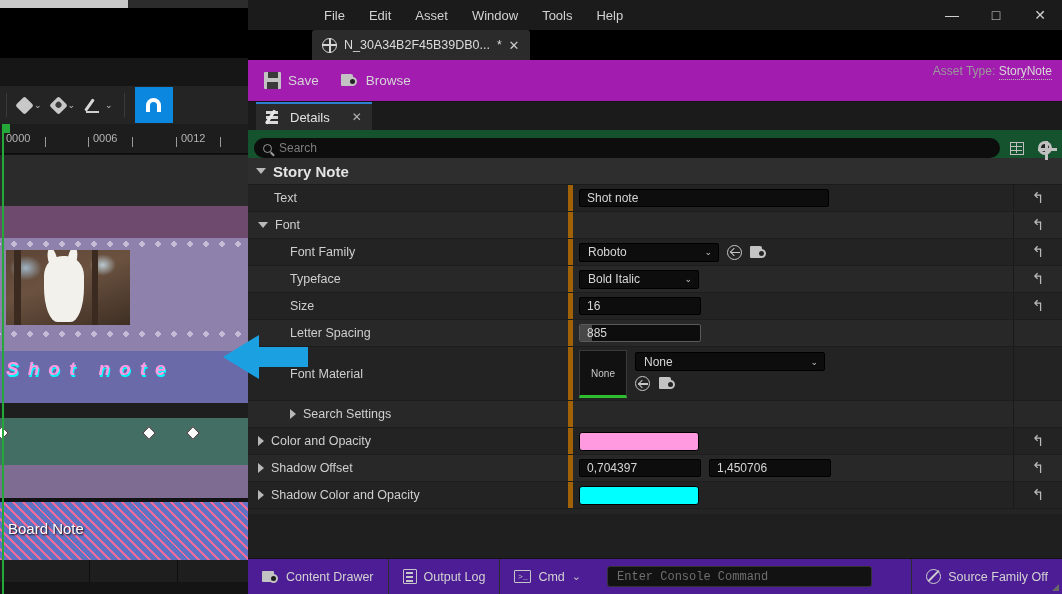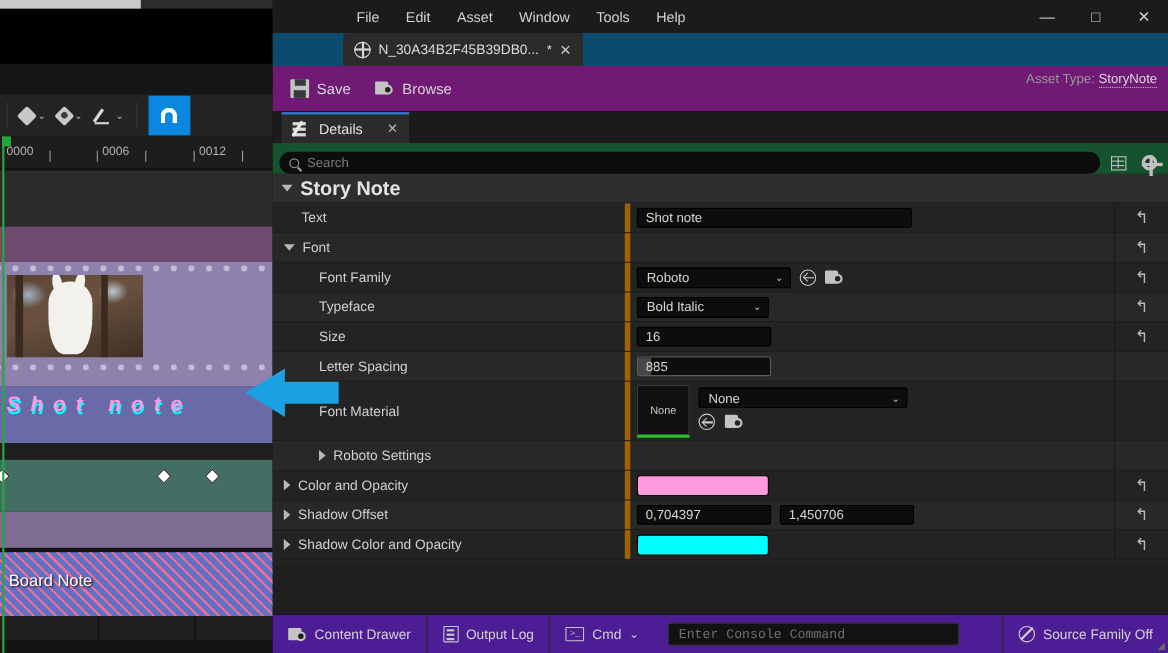--- a/index.html
+++ b/index.html
@@ -91,33 +91,33 @@
              font-weight: bold; color: #cfcfcf; font-style: italic; }
   .menu { display: flex; margin-left: 64px; }
   .menu-item { padding: 4px 12px; font-size: 13px; color: #d2d2d2; }
   .win-btns { position: absolute; right: 0; top: 0; display: flex; }
   .win-btn { width: 44px; height: 30px; display: flex; align-items: center; justify-content: center;
              color: #cfcfcf; font-size: 14px; }
   .asset-type { position: absolute; right: 10px; top: 34px; font-size: 12px; color: #9a9a9a; }
   .asset-type b { color: #d8d8d8; font-weight: normal;
                   border-bottom: 1px dotted #b8b8b8; padding-bottom: 1px; }
 
-  .tab-row { position: relative; height: 30px; background: #0c4a6e; }
+  .tab-row { position: relative; height: 30px; background: #000000; }
   .asset-tab { position: absolute; left: 64px; top: 0; height: 30px; background: #2b2b2b;
                display: flex; align-items: center; padding: 0 10px; gap: 7px; border-radius: 3px 3px 0 0; }
   .tab-globe { width: 15px; height: 15px; border-radius: 50%; border: 1.6px solid #d6d6d6; position: relative; }
   .tab-globe::before { content:""; position:absolute; left:5.5px; top:-1px; width:2px; height:15px;
                        background:#d6d6d6; }
   .tab-globe::after { content:""; position:absolute; left:-1px; top:5.5px; width:15px; height:2px;
                       background:#d6d6d6; }
   .tab-name { font-size: 12.5px; color: #dcdcdc; }
   .tab-star { font-size: 12px; color: #dcdcdc; }
   .tab-x { font-size: 13px; color: #cacaca; }
 
-  .toolbar2 { height: 42px; background: #701a75; display: flex; align-items: center; padding-left: 16px;
+  .toolbar2 { height: 42px; background: #a21caf; display: flex; align-items: center; padding-left: 16px;
               gap: 22px; border-bottom: 1px solid #141414; }
   .tb2-item { display: flex; align-items: center; gap: 7px; font-size: 13.5px; color: #d5d5d5; }
   .save-ico { width: 17px; height: 17px; background: #c3c3c3; position: relative; border-radius: 1px; }
   .save-ico::before { content:""; position:absolute; left:3.5px; top:0; width:10px; height:6px; background:#3a3a3a; }
   .save-ico::after { content:""; position:absolute; left:3px; bottom:0; width:11px; height:7px; background:#3a3a3a; }
   .browse-ico { width: 18px; height: 15px; position: relative; }
   .browse-ico i { position:absolute; left:0; top:1px; width:12px; height:12px; background:#c3c3c3;
                   border-radius: 1px 2px 2px 1px; }
   .browse-ico u { position:absolute; left:7px; top:4px; width:9px; height:9px; border:2px solid #c3c3c3;
                   border-radius:50%; background:#242424; }
@@ -148,21 +148,21 @@
   .grid-ico::after { content:""; position:absolute; left:4.5px; top:0; width:1.4px; height:10px; background:#c0c0c0; }
   .gear-ico { width: 14px; height: 14px; border-radius: 50%; border: 3px solid #c0c0c0; position: relative;
               background: #242424; }
   .gear-ico::before { content:""; position:absolute; left:-3.5px; top:4px; width:19px; height:3px;
                       background:#c0c0c0; }
   .gear-ico::after { content:""; position:absolute; left:4px; top:-3.5px; width:3px; height:19px;
                      background:#c0c0c0; }
 
   .cat-row { height: 27px; background: #2e2e2e; display: flex; align-items: center; padding-left: 8px;
              gap: 7px; border-bottom: 1px solid #1b1b1b; }
-  .cat-title { font-size: 18px; font-weight: bold; color: #e4e4e4; }
+  .cat-title { font-size: 15px; font-weight: bold; color: #e4e4e4; }
   .tri-d { width:0; height:0; border-left:5px solid transparent; border-right:5px solid transparent;
            border-top:6px solid #b8b8b8; }
   .tri-r { width:0; height:0; border-top:5px solid transparent; border-bottom:5px solid transparent;
            border-left:6px solid #b8b8b8; }
 
   .prow { display: flex; align-items: stretch; border-bottom: 1px solid #1d1d1d; min-height: 27px; }
   .prow.alt { background: #282828; }
   .prow.norm { background: #232323; }
   .pname { width: 325px; display: flex; align-items: center; gap: 7px; border-right: 5px solid #a16207; }
   .pname span.lbl { font-size: 12.5px; color: #cfcfcf; }
@@ -492,21 +492,21 @@
                 </span>
             </div>
           </div>
         </div>
         <div class="preset"></div>
       </div>
 
       <div class="prow alt">
         <div class="pname indent3">
           <span class="tri-r"></span>
-          <span class="lbl">Roboto Settings</span>
+          <span class="lbl">Search Settings</span>
         </div>
         <div class="pval"></div>
         <div class="preset"></div>
       </div>
 
       <div class="prow norm">
         <div class="pname indent1">
           <span class="tri-r"></span>
           <span class="lbl">Color and Opacity</span>
         </div>

